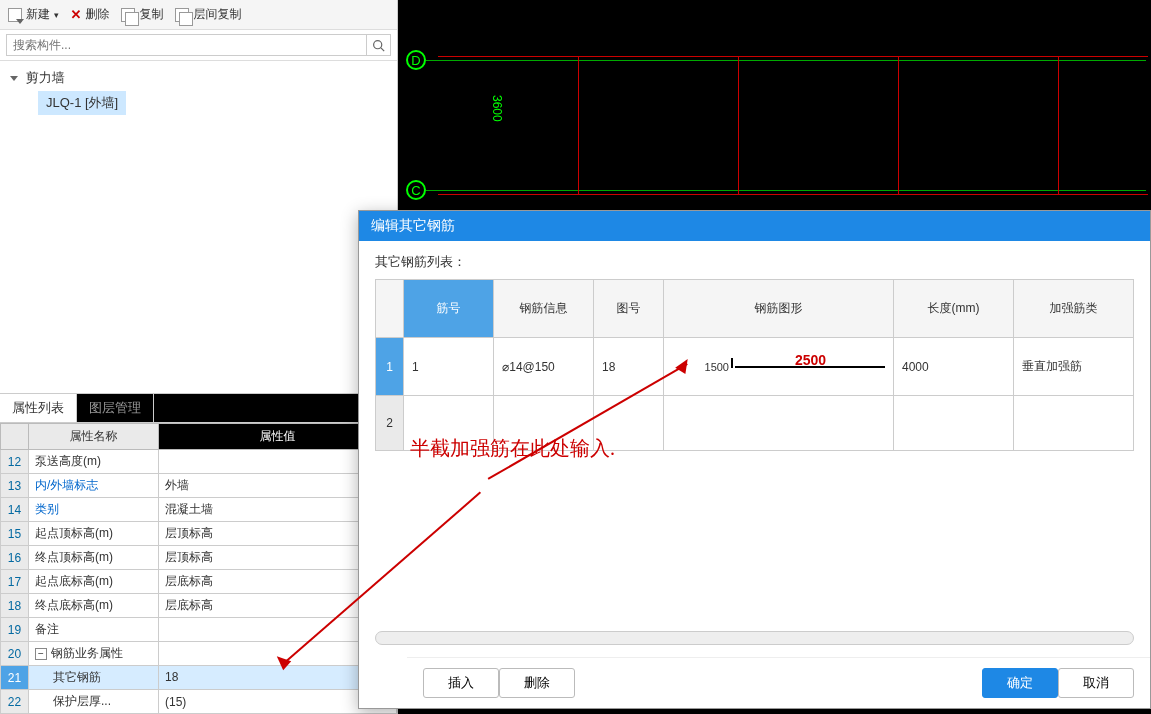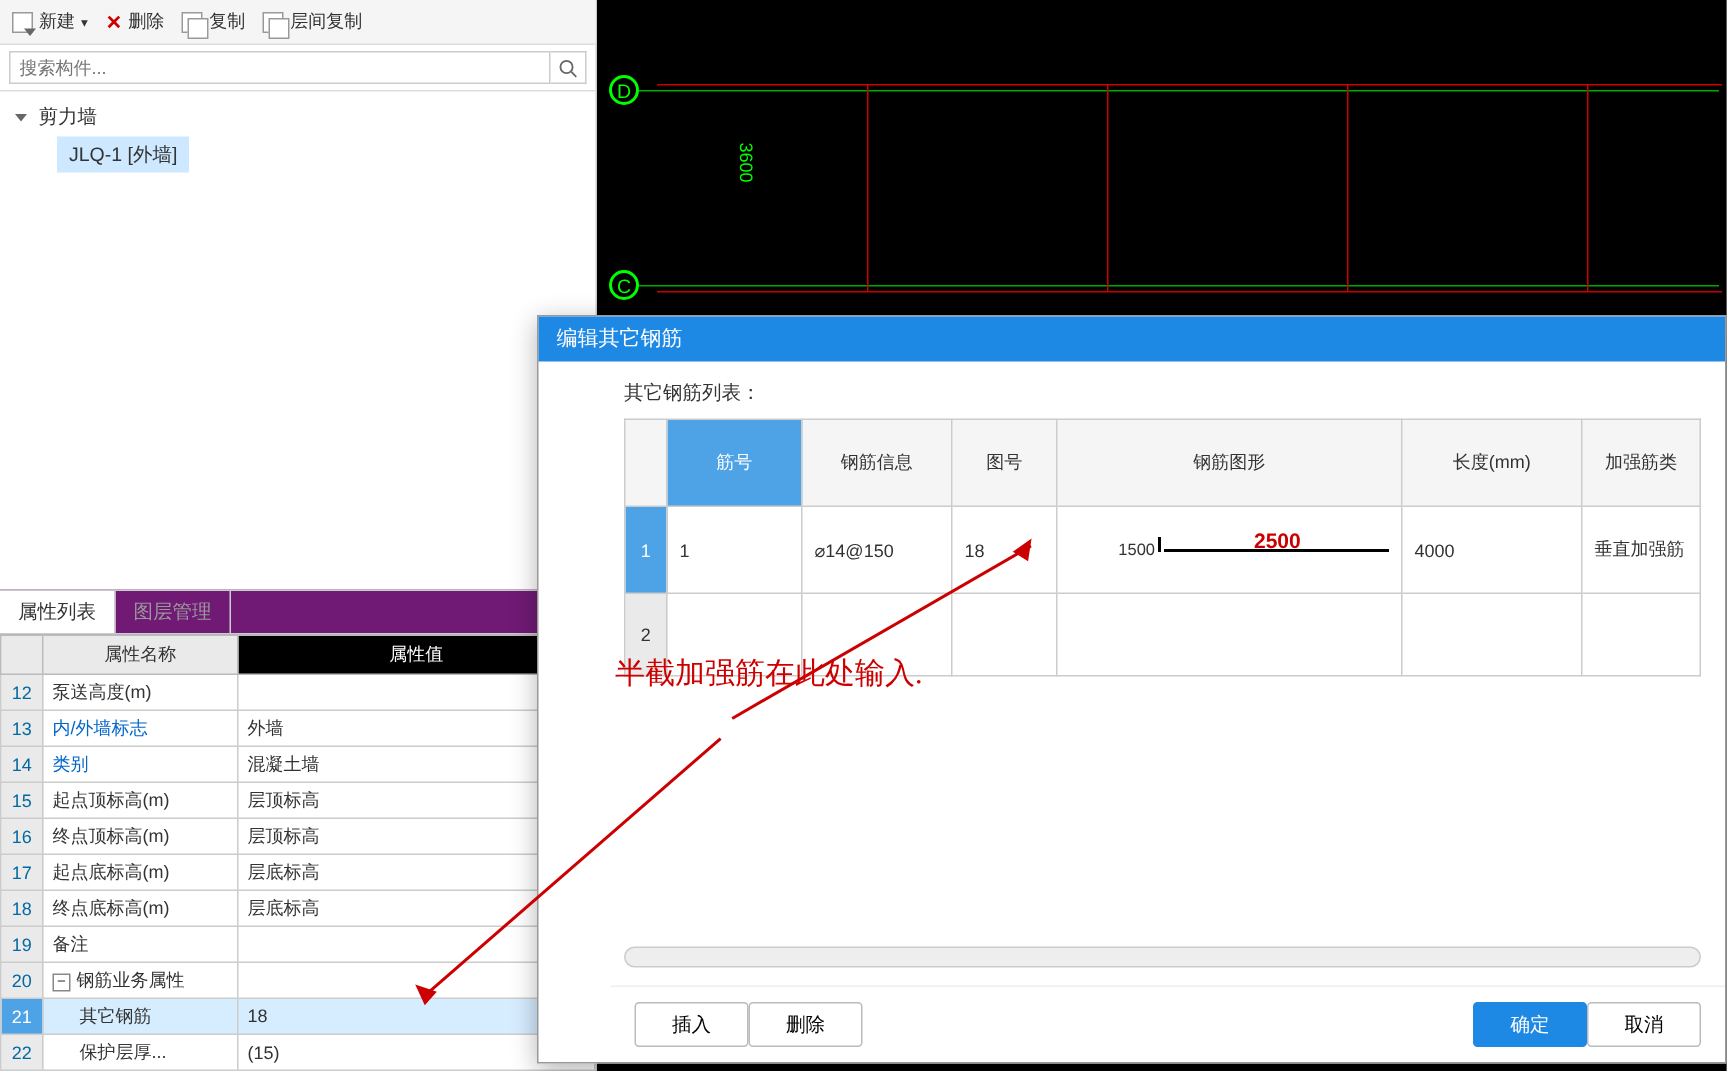--- a/index.html
+++ b/index.html
@@ -15,21 +15,21 @@
 .icon-copy { border:1px solid #999; background:#fff; position:relative; }
 .icon-copy::after{content:"";position:absolute;left:3px;top:3px;width:100%;height:100%;border:1px solid #999;background:#fff;}
 .search-row { display:flex; padding:4px 6px; border-bottom:1px solid #ddd; }
 .search-input { flex:1; border:1px solid #ccc; padding:3px 6px; font-size:12px; color:#888; }
 .search-icon { width:24px; display:flex; align-items:center; justify-content:center; border:1px solid #ccc; border-left:none; cursor:pointer; }
 .tree { padding:6px 10px; flex:0 0 auto; }
 .tree-node { padding:2px 0; font-size:13px; }
 .tree-caret { display:inline-block; width:0;height:0;border-left:4px solid transparent;border-right:4px solid transparent;border-top:5px solid #666; margin-right:4px; vertical-align:middle;}
 .tree-child { margin-left:28px; padding:3px 8px; background:#cde8ff; display:inline-block; }
 .spacer { flex:1; }
-.tabs { display:flex; border-top:1px solid #ccc; border-bottom:1px solid #ccc; background:#701a75;}
+.tabs { display:flex; border-top:1px solid #ccc; border-bottom:1px solid #ccc; background:#000000;}
 .tab { padding:5px 12px; font-size:13px; border-right:1px solid #ccc; cursor:pointer; }
 .tab.active { background:#fff; }
 .tab.inactive { color:#999; }
 .prop-table { width:100%; border-collapse:collapse; font-size:12px; }
 .prop-table th { background:#000000; color:#fff; padding:4px; border:1px solid #bbb; font-weight:normal; }
 .prop-table th.name-col { background:#eaeaea; color:#333; width:130px;}
 .prop-table td { border:1px solid #ccc; padding:3px 6px; height:24px; }
 .prop-table .rownum { background:#eaeaea; width:28px; text-align:center; color:#0369a1; }
 .prop-table .blue-text { color:#0066cc; }
 .prop-table tr.selected td { background:#d6ecff; }
@@ -39,21 +39,21 @@
 .canvas-area { flex:1; background:#000; position:relative; }
 .grid-label { position:absolute; color:#0f0; font-size:13px; border:2px solid #0f0; border-radius:50%; width:20px; height:20px; display:flex; align-items:center; justify-content:center; background:#000;}
 .dim-text { position:absolute; color:#0f0; font-size:12px; writing-mode:vertical-rl; }
 .grid-line-h { position:absolute; height:1px; background:#c00; }
 .grid-line-v { position:absolute; width:1px; background:#c00; }
 .axis-widget { position:absolute; left:450px; bottom:15px; }
 .axis-y { color:#0c0; font-size:12px; }
 .axis-x { color:#f00; font-size:12px; }
 .dialog { position:absolute; left:358px; top:210px; width:793px; background:#fff; border:1px solid #999; box-shadow:0 4px 16px rgba(0,0,0,0.3); }
 .dialog-title { background:#1e88e5; color:#fff; padding:6px 12px; font-size:14px; }
-.dialog-body { padding:12px 16px;margin-left:41px; }
+.dialog-body { padding:12px 16px; }
 .dialog-subtitle { font-size:13px; margin-bottom:8px; }
 .rebar-table { width:100%; border-collapse:collapse; font-size:12px; }
 .rebar-table th, .rebar-table td { border:1px solid #ccc; padding:20px 8px; height:30px; text-align:left; }
 .rebar-table th { background:#f5f5f5; font-weight:normal; text-align:center; }
 .rebar-table th.active { background:#4ea3e6; color:#fff; }
 .rebar-table .rn { background:#eaeaea; width:28px; text-align:center; }
 .rebar-table .rn.active { background:#4ea3e6; color:#fff; }
 .rebar-shape { display:flex; align-items:center; gap:2px; justify-content:flex-end;}
 .shape-num { font-size:11px; }
 .shape-line { border-bottom:2px solid #000; width:150px; position:relative;}

